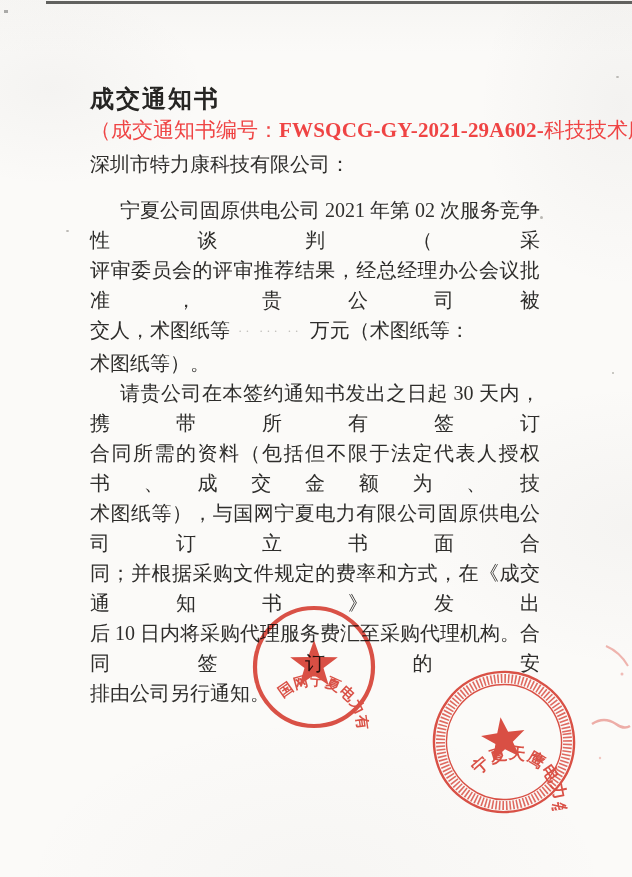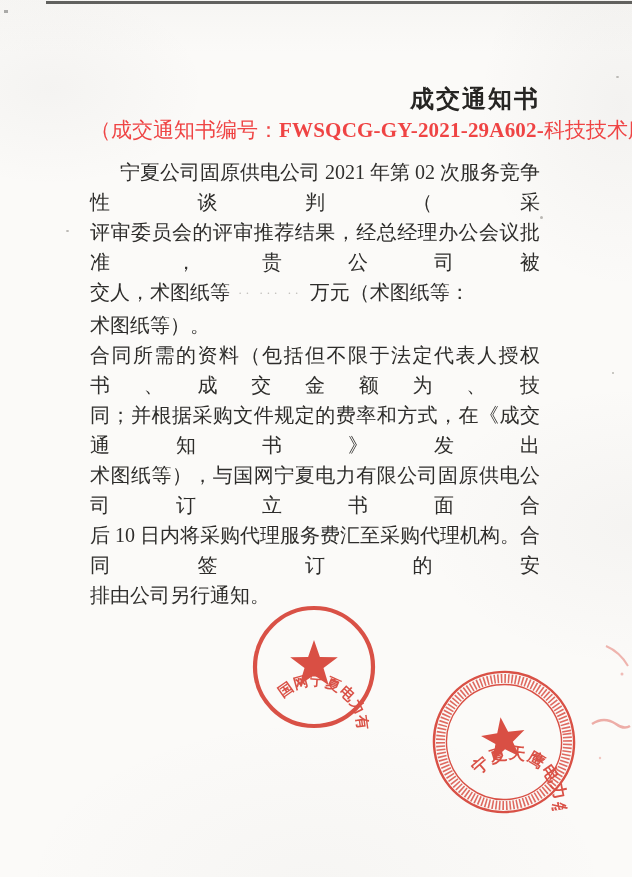--- a/index.html
+++ b/index.html
@@ -19,21 +19,21 @@
       radial-gradient(420px 240px at 50% 101%, rgba(130,128,124,.04), transparent 70%),
       linear-gradient(180deg, rgba(160,158,152,.05), rgba(255,255,255,0) 6%);
   }
   .top-scan-line{position:absolute;top:1px;left:46px;right:0;height:2.5px;background:#474644;opacity:.85;}
   .top-scan-tick{position:absolute;top:10px;left:4px;width:4px;height:3px;background:#8a8a88;opacity:.7;}
   .speck{position:absolute;background:#b9b7b2;border-radius:50%;}
 
   .doc{position:absolute;inset:0;padding:0 92px 0 90px;}
 
   .title{
-    margin:84px 0 0 0;text-align:right;
+    margin:84px 0 0 0;text-align:left;
     font-family:Liberation Serif, serif;
     font-size:24px;font-weight:700;line-height:30px;letter-spacing:2px;color:#262523;
   }
   .notice-no{margin-top:5px;text-align:center;font-size:21px;line-height:22px;white-space:nowrap;color:#ef4444;}
   .notice-no .code{font-weight:700;letter-spacing:.2px;}
   .salutation{margin-top:8px;font-size:20px;line-height:30px;}
 
   .para{margin:0;font-size:20px;}
   .p1{margin-top:16px;}
   .line{line-height:30px;min-height:30px;}
@@ -59,32 +59,34 @@
 <div class="speck" style="left:616px;top:76px;width:3px;height:2px;"></div>
 <div class="speck" style="left:612px;top:372px;width:2px;height:2px;"></div>
 <div class="speck" style="left:66px;top:230px;width:3px;height:2px;"></div>
 
 <div class="doc">
 
   <h1 class="title">成交通知书</h1>
 
   <div class="notice-no"><span>（成交通知书编号：</span><span class="code">FWSQCG-GY-2021-29A602-</span><span>科技技术服务-01</span><span>）</span></div>
 
+  <div class="salutation">深圳市特力康科技有限公司：</div>
 
   <div class="para p1">
     <div class="line jl indent">宁夏公司固原供电公司 2021 年第 02 次服务竞争性谈判（采</div>
     <div class="line jl">评审委员会的评审推荐结果，经总经理办公会议批准，贵公司被</div>
     <div class="line"><span>交人，术图纸等</span><span class="masked">·· ··· ··</span><span>万元（术图纸等：</span></div>
     <div class="line">术图纸等）。</div>
   </div>
 
   <div class="para p2">
+    <div class="line jl indent">请贵公司在本签约通知书发出之日起 30 天内，携带所有签订</div>
     <div class="line jl">合同所需的资料（包括但不限于法定代表人授权书、成交金额为、技</div>
+    <div class="line jl">术图纸等），与国网宁夏电力有限公司固原供电公司订立书面合</div>
     <div class="line jl">同；并根据采购文件规定的费率和方式，在《成交通知书》发出</div>
-    <div class="line jl">术图纸等），与国网宁夏电力有限公司固原供电公司订立书面合</div>
     <div class="line jl">后 10 日内将采购代理服务费汇至采购代理机构。合同签订的安</div>
     <div class="line">排由公司另行通知。</div>
   </div>
 
 </div>
 
 <svg class="stamp stamp1" viewBox="0 0 126 126">
   <g fill="none" stroke="#d93a2e">
     <circle cx="63" cy="63" r="59" stroke-width="4.2"></circle>
   </g>

